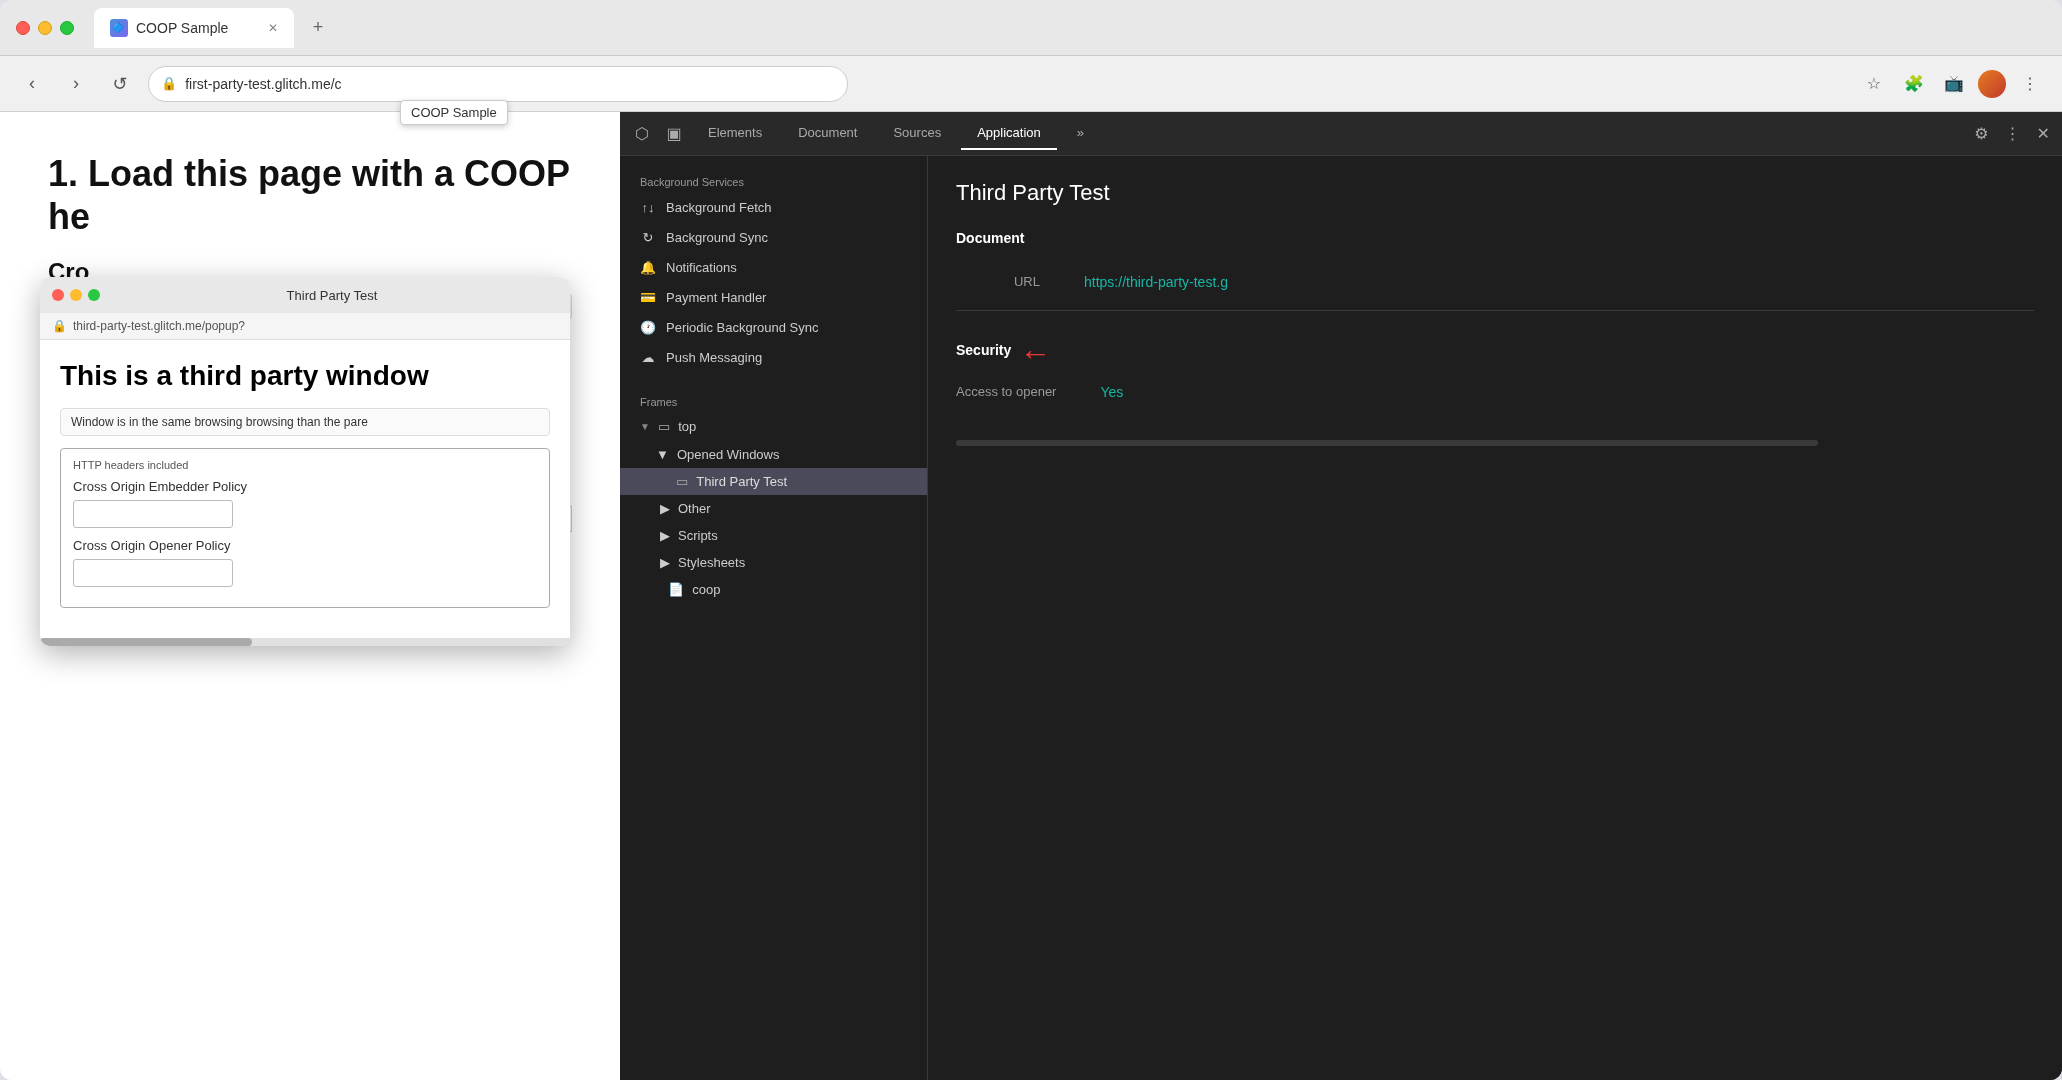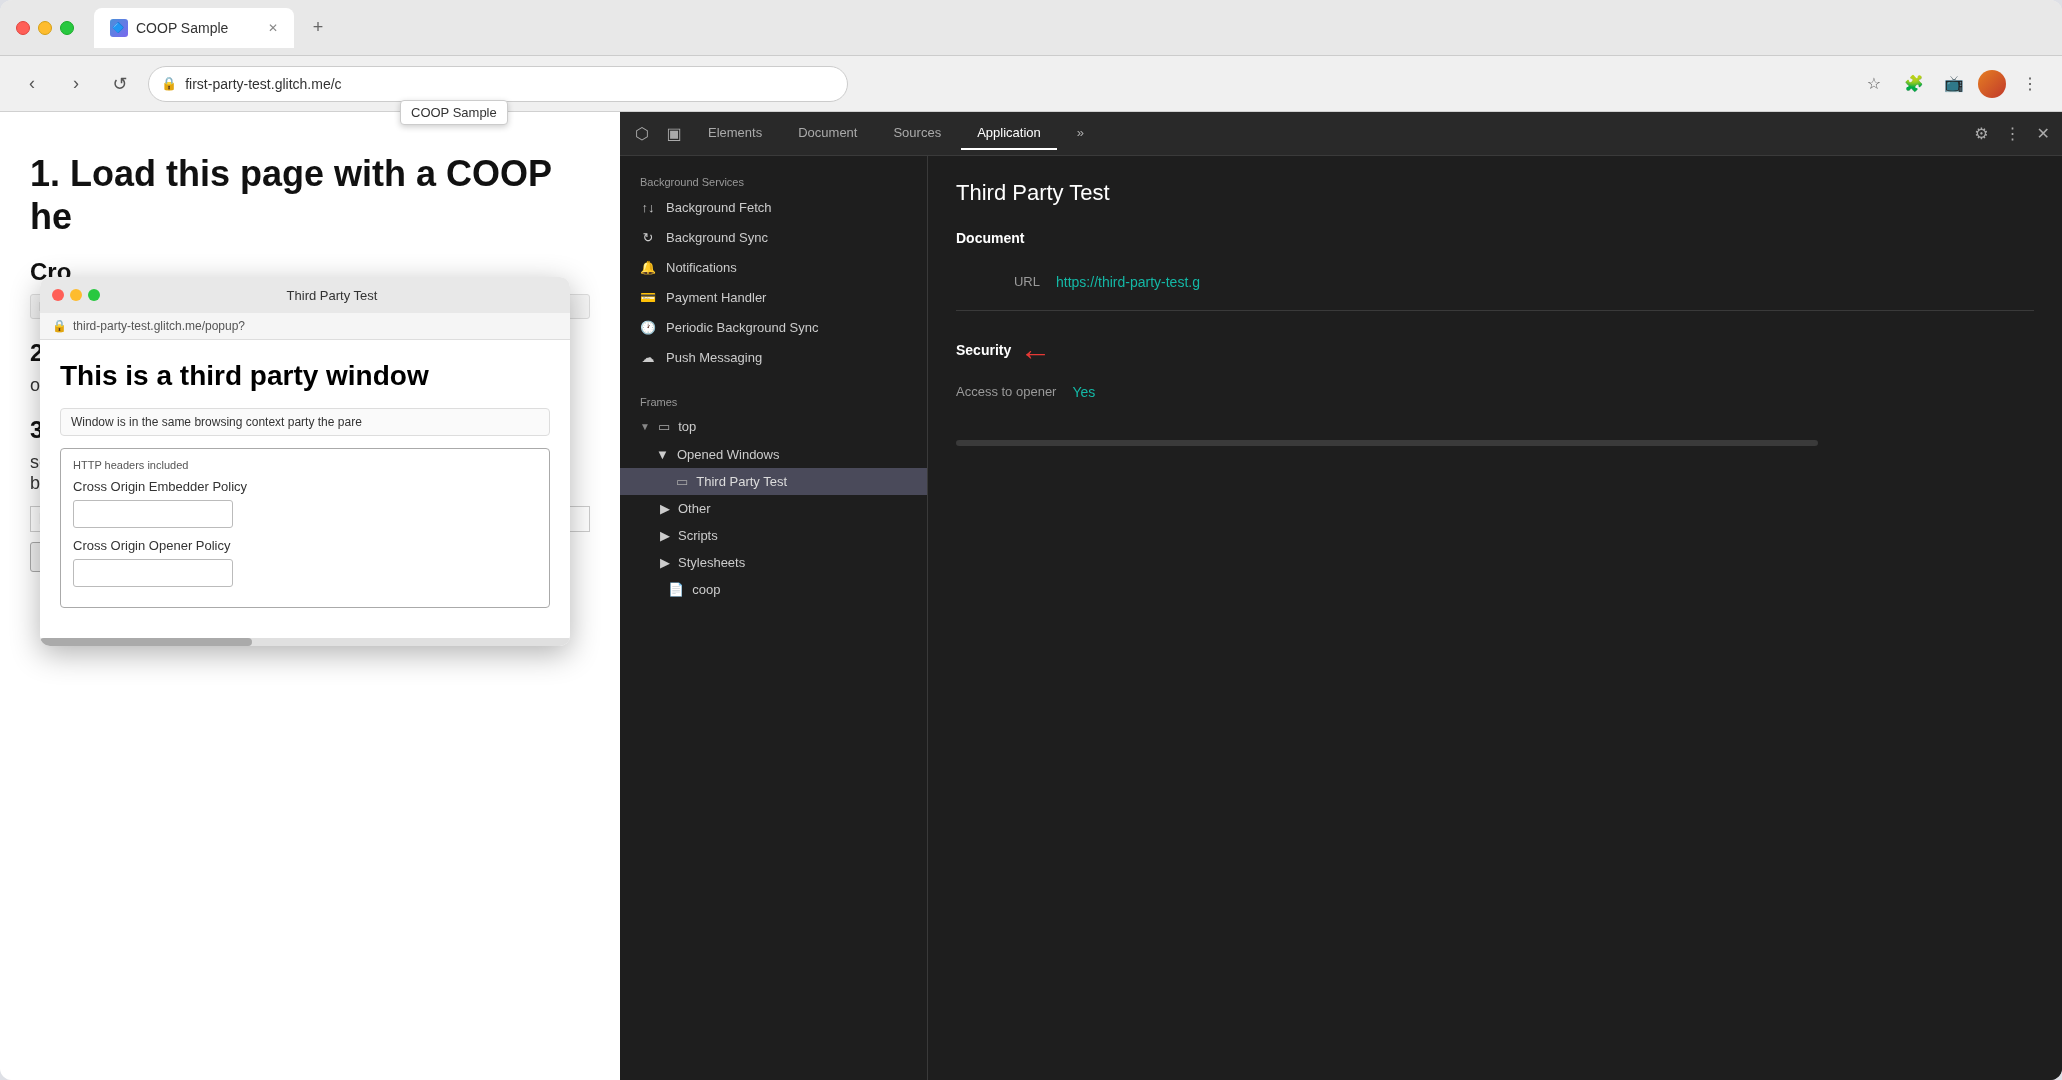--- a/index.html
+++ b/index.html
@@ -30,21 +30,21 @@
     .nav-icon-btn { width: 32px; height: 32px; display: flex; align-items: center; justify-content: center; color: #555; font-size: 16px; cursor: pointer; }
     .avatar { width: 28px; height: 28px; border-radius: 50%; background: linear-gradient(135deg, #e67e22, #c0392b); }
 
     
     .url-tooltip { background: white; border: 1px solid #ccc; border-radius: 4px; padding: 4px 10px; font-size: 13px; color: #333; position: absolute; top: 100px; left: 400px; z-index: 100; white-space: nowrap; box-shadow: 0 2px 6px rgba(0,0,0,0.2); }
 
     
     .content-area { display: flex; flex: 1; overflow: hidden; }
 
     
-    .webpage { flex: 0 0 620px; background: white; overflow: hidden; position: relative; padding: 40px 30px; }
+    .webpage { flex: 0 0 620px; background: white; overflow: hidden; position: relative; padding: 40px 48px; }
     .webpage h1 { font-size: 36px; font-weight: 900; color: #111; line-height: 1.2; margin-bottom: 16px; }
     .webpage-text { font-size: 18px; color: #333; }
     .webpage-url-input { background: #f5f5f5; border: 1px solid #ddd; border-radius: 3px; padding: 4px 8px; font-size: 13px; color: #333; width: 100%; margin-bottom: 8px; }
     .step-num { font-size: 24px; font-weight: 900; color: #111; margin: 20px 0 8px; }
     .bottom-url { font-size: 14px; color: #333; border: 1px solid #ccc; padding: 4px 8px; margin-top: 12px; width: 100%; }
     .open-popup-btn { margin-top: 10px; background: #f0f0f0; border: 1px solid #aaa; padding: 6px 14px; font-size: 14px; cursor: pointer; border-radius: 3px; }
 
     
     .popup-window { position: absolute; top: 165px; left: 40px; width: 530px; background: white; border-radius: 10px; box-shadow: 0 8px 30px rgba(0,0,0,0.3); overflow: hidden; z-index: 50; }
     .popup-titlebar { background: #e8e8e8; height: 36px; display: flex; align-items: center; padding: 0 12px; gap: 6px; }
@@ -89,21 +89,21 @@
     .sidebar-subgroup { }
     .sidebar-subgroup-header { display: flex; align-items: center; gap: 8px; padding: 6px 20px; font-size: 13px; color: #ccc; cursor: pointer; }
     .sidebar-leaf { display: flex; align-items: center; gap: 8px; padding: 6px 20px 6px 40px; font-size: 13px; color: #ccc; cursor: pointer; }
     .sidebar-leaf-deep { display: flex; align-items: center; gap: 8px; padding: 6px 20px 6px 56px; font-size: 13px; color: #ddd; cursor: pointer; background: #2d2d2d; }
     .sidebar-leaf-deep.selected { background: #4a4a5a; }
 
     
     .devtools-main { flex: 1; background: #1e1e1e; padding: 24px 28px; overflow-y: auto; }
     .devtools-panel-title { font-size: 22px; color: white; font-weight: 500; margin-bottom: 24px; }
     .devtools-section-label { font-size: 14px; color: white; font-weight: 700; margin-bottom: 28px; }
-    .devtools-row { display: flex; align-items: flex-start; margin-bottom: 14px; }
+    .devtools-row { display: flex; align-items: flex-start; margin-bottom: 14px; gap: 28px; }
     .devtools-key { font-size: 13px; color: #9a9a9a; min-width: 100px; text-align: right; padding-right: 16px; }
     .devtools-val { font-size: 14px; color: #14b8a6; }
     .devtools-divider { height: 1px; background: #3a3a3a; margin: 20px 0; }
     .devtools-security-label { font-size: 14px; color: white; font-weight: 700; margin-bottom: 16px; display: flex; align-items: center; gap: 8px; }
     .red-arrow { color: #e53935; font-size: 32px; }
 
     
     .devtools-sidebar::-webkit-scrollbar { width: 6px; }
     .devtools-sidebar::-webkit-scrollbar-track { background: #1e1e1e; }
     .devtools-sidebar::-webkit-scrollbar-thumb { background: #444; border-radius: 3px; }
@@ -175,21 +175,21 @@
           </div>
           <span class="popup-title">Third Party Test</span>
         </div>
         <div class="popup-urlbar">
           <span>🔒</span>
           <span>third-party-test.glitch.me/popup?</span>
         </div>
         <div class="popup-content">
           <h2>This is a third party window</h2>
           <div class="popup-info-box">
-            <span>Window is in the same browsing context party the pare</span>
+            <span>Window is in the same browsing browsing than the pare</span>
           </div>
           <div class="popup-fieldset">
             <div style="font-size:11px; color:#555; margin-bottom:8px;">HTTP headers included</div>
             <div class="popup-field-label">Cross Origin Embedder Policy</div>
             <div class="popup-field-input"></div>
             <div class="popup-field-label">Cross Origin Opener Policy</div>
             <div class="popup-field-input"></div>
           </div>
         </div>
         <div class="popup-scrollbar">

